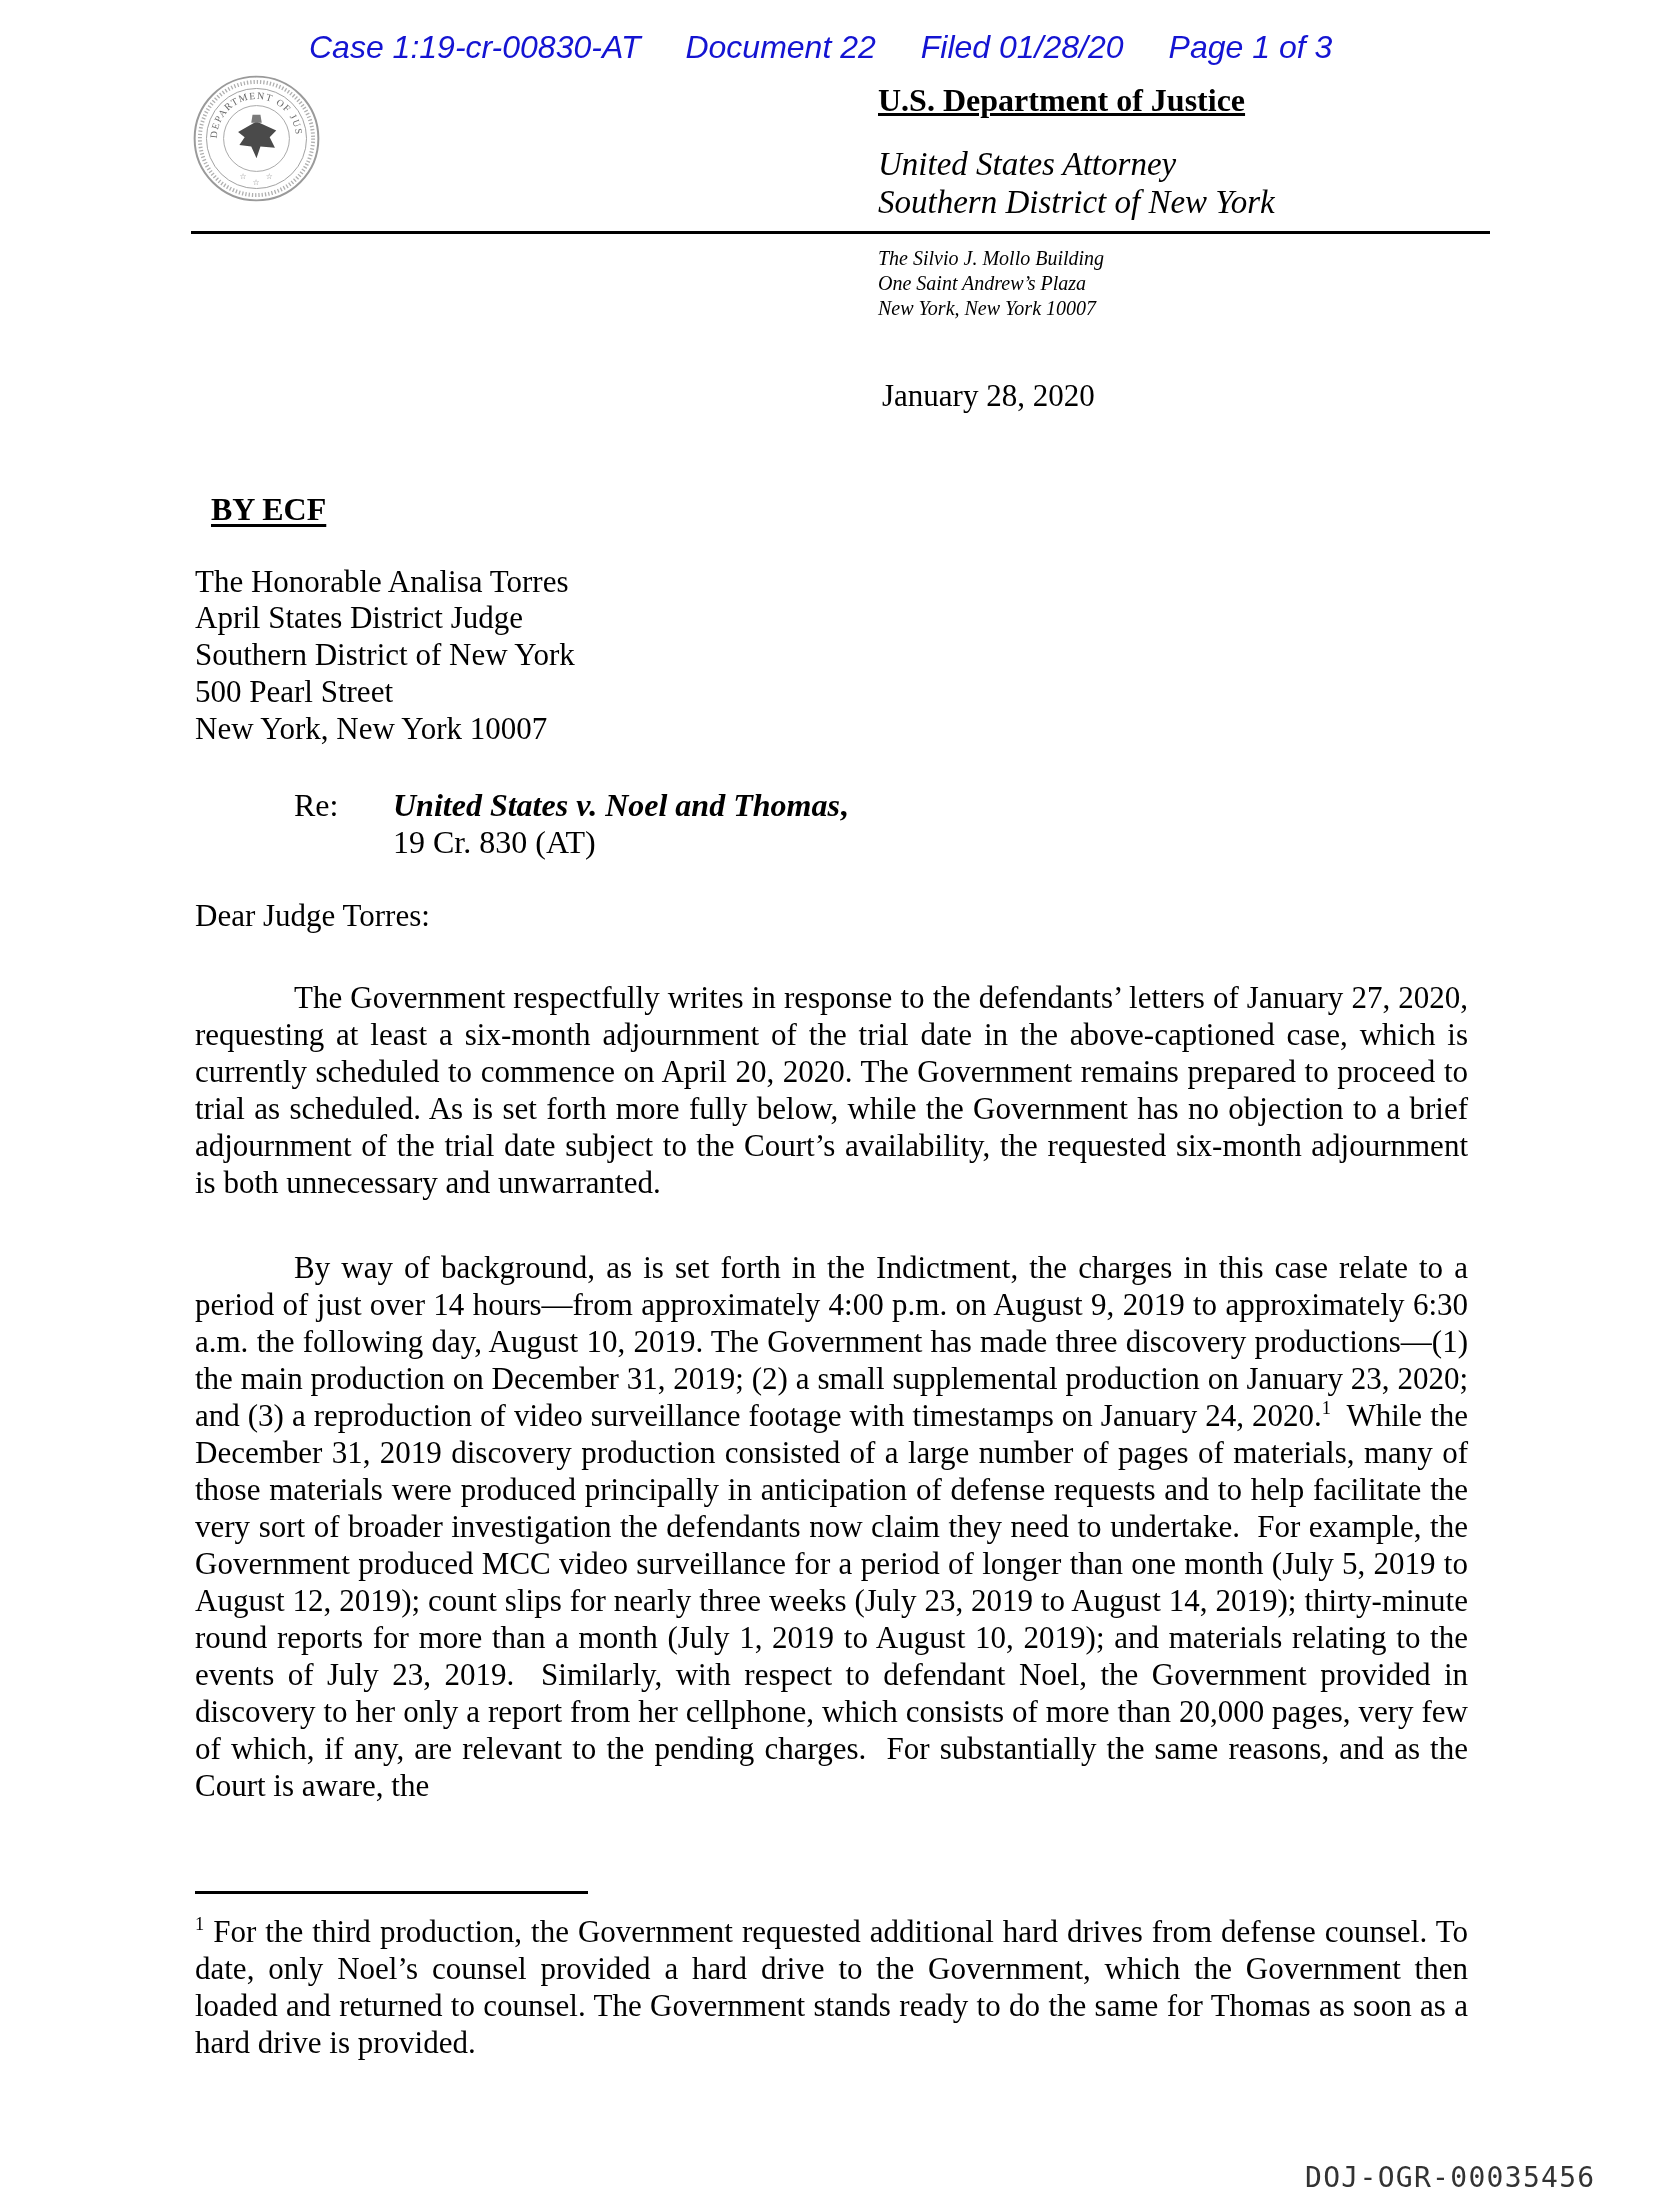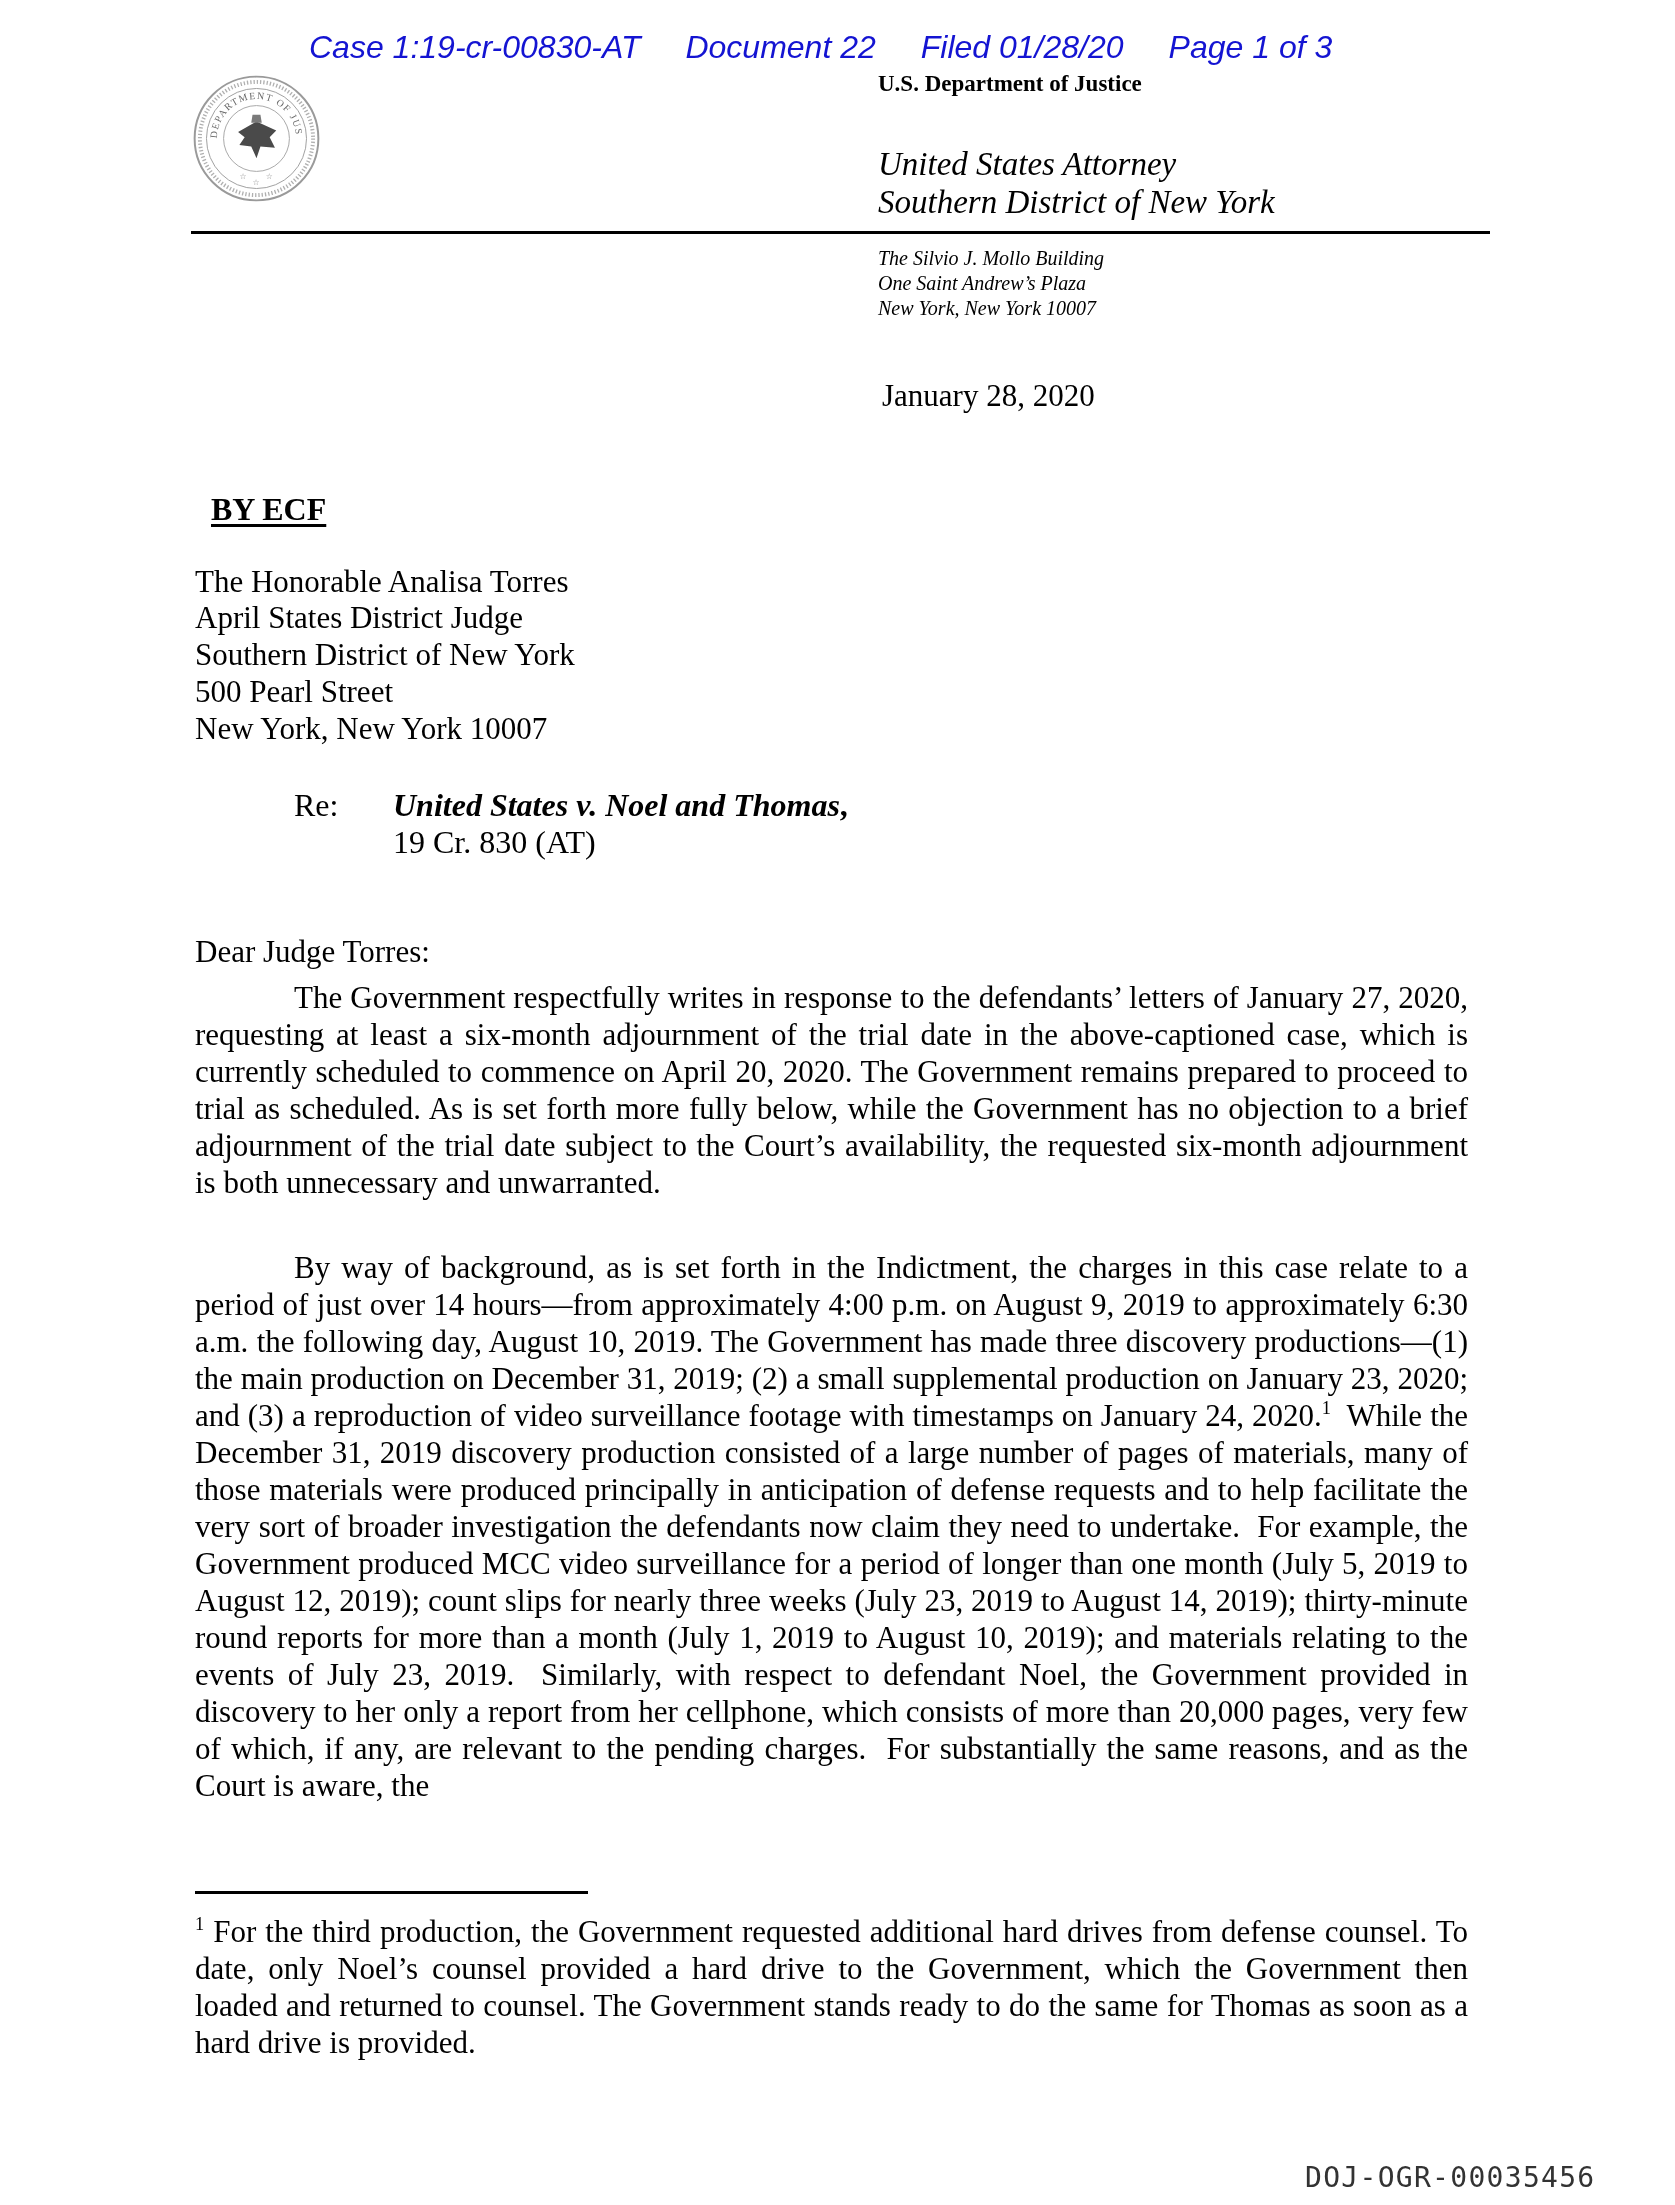--- a/index.html
+++ b/index.html
@@ -3,33 +3,33 @@
 <meta charset="utf-8">
 <style>
   html, body { margin: 0; padding: 0; background: #ffffff; }
   body { width: 1675px; height: 2205px; position: relative; overflow: hidden;
          font-family: "Liberation Serif", "DejaVu Serif", serif; color: #000; }
   .abs { position: absolute; white-space: nowrap; }
   #ecf-header { left: 309px; top: 29px; font-family: "Liberation Sans", "DejaVu Sans", sans-serif;
                 font-size: 32px; color: #1414d2; word-spacing: 0; font-style: italic; }
   #ecf-header span { margin-right: 45px; }
   #seal { left: 192px; top: 74px; width: 129px; height: 129px; }
-  #dept { left: 878px; top: 71px; font-weight: bold; font-size: 23px; }
+  #dept { left: 878px; top: 82px; font-weight: bold; font-size: 32px; text-decoration: underline; }
   #usao1 { left: 878px; top: 146px; font-style: italic; font-size: 33px; }
   #usao2 { left: 878px; top: 184px; font-style: italic; font-size: 33px; }
   #rule-top { position: absolute; left: 191px; top: 231px; width: 1299px; height: 2.6px; background: #000; }
   .addr { left: 878px; font-style: italic; font-size: 20px; }
   #date { left: 882px; top: 378px; font-size: 31px; }
   #byecf { left: 195px; top: 491px; font-weight: bold; font-size: 32px; text-decoration: underline; text-decoration-thickness: 2.6px; text-underline-offset: 4px; margin-left: 16px; }
   .recip { left: 195px; font-size: 31px; }
   #re-label { left: 294px; top: 787px; font-size: 32px; }
   #re-title { left: 393px; top: 787px; font-size: 32px; font-weight: bold; font-style: italic; }
   #re-title .plain { font-style: normal; }
   #re-num { left: 393px; top: 824px; font-size: 32px; font-weight: normal; }
-  #salutation { left: 195px; top: 898px; font-size: 31px; margin-top: 36px; }
+  #salutation { left: 195px; top: 898px; font-size: 31px; }
   .para { position: absolute; left: 195px; width: 1273px; font-size: 31px; line-height: 37px;
           text-align: justify; text-indent: 99px; }
   #para1 { top: 979px; }
   #para2 { top: 1249px; }
   sup { font-size: 18.4px; vertical-align: 12px; line-height: 0; }
   #rule-fn { position: absolute; left: 195px; top: 1891px; width: 393px; height: 2.6px; background: #000; }
   #footnote { position: absolute; left: 195px; top: 1913px; width: 1273px; font-size: 31px; line-height: 37px; text-align: justify; }
   #bates { left: 1305px; top: 2161px; font-family: "DejaVu Sans Mono", "Liberation Mono", monospace; font-size: 28px; color: #333; letter-spacing: 1.3px; }
 </style>
 </head>

